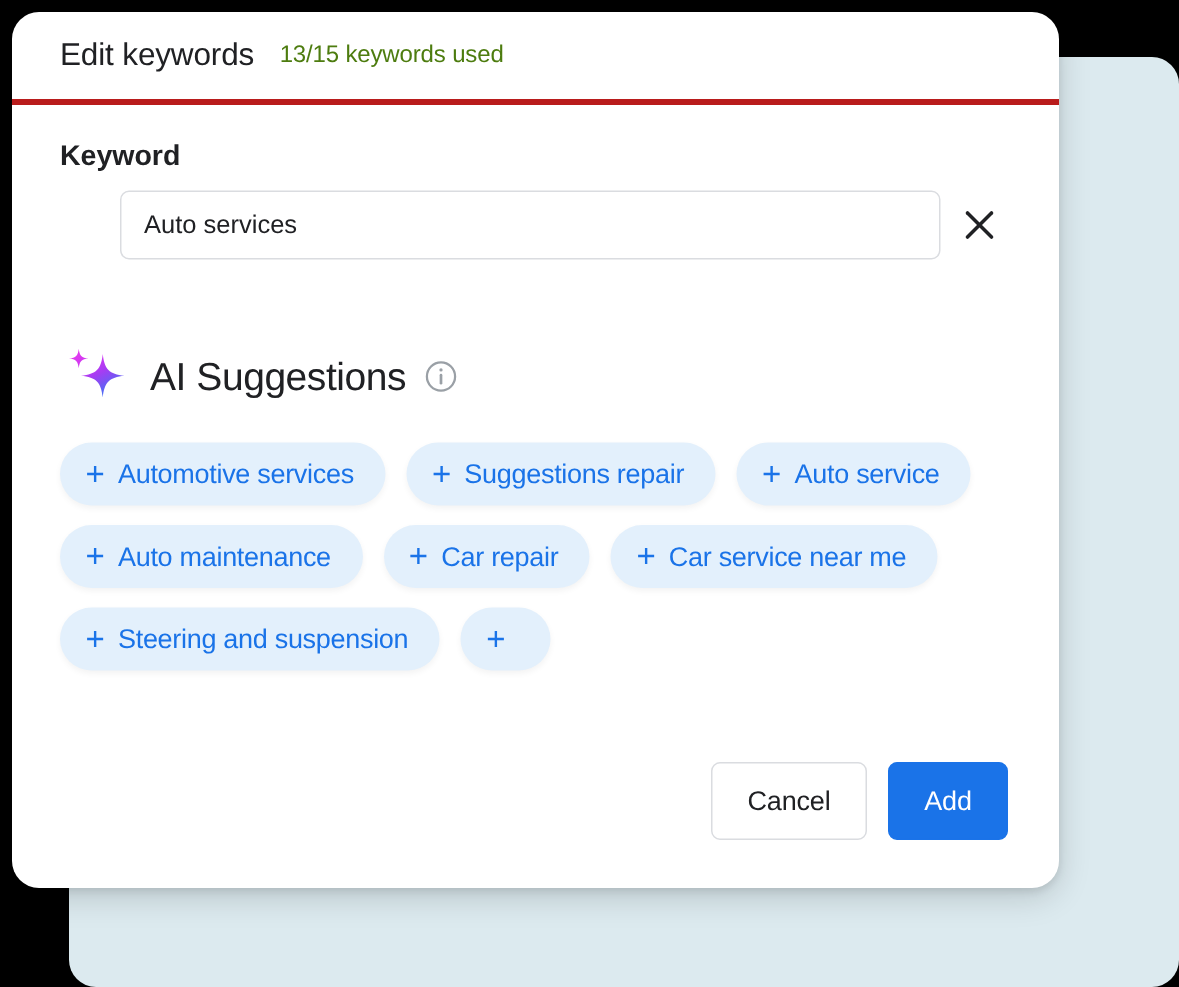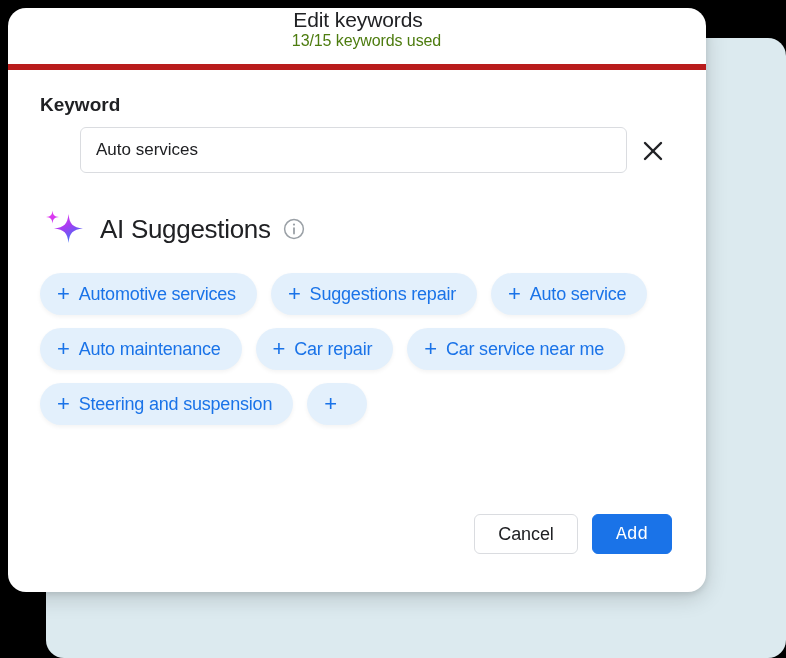--- a/index.html
+++ b/index.html
@@ -43,22 +43,21 @@
     box-shadow: 0 6px 22px rgba(0,0,0,0.16), 0 2px 6px rgba(0,0,0,0.10);
     overflow: hidden;
   }
 
   
   .dialog-header {
     height: 62px;
     display: flex;
     align-items: center;
     padding: 0 30px 0 32px;
-    border-bottom: 6px solid #b91c1c;
-    flex-direction: column;
+    border-bottom: 4px solid #b91c1c;
   }
   .dialog-title {
     font-size: 21px;
     font-weight: 400;
     color: #202124;
     letter-spacing: -0.1px;
   }
   .dialog-counter {
     font-size: 16px;
     color: #4d7c0f;
@@ -73,21 +72,21 @@
 
   .field-label {
     font-size: 19px;
     font-weight: bold;
     color: #202124;
     margin-bottom: 11px;
   }
 
   .input-row {
     display: flex;
-    align-items: flex-end;
+    align-items: center;
     gap: 6px;
     padding-left: 40px;
   }
   .keyword-input {
     width: 580px;
     height: 46px;
     border: 1px solid #dadce0;
     border-radius: 6px;
     padding: 0 15px;
     font-size: 17px;
@@ -106,21 +105,21 @@
     border: none;
     cursor: pointer;
     padding: 0;
   }
   .clear-btn svg { display: block; }
 
   
   .ai-heading {
     display: flex;
     align-items: center;
-    margin-top: 34px;
+    margin-top: 56px;
     margin-bottom: 0;
   }
   .sparkle-icon {
     width: 44px;
     height: 44px;
     flex: 0 0 44px;
     display: block;
     margin-left: 2px;
   }
   .ai-title {
@@ -176,40 +175,39 @@
     right: 0;
     bottom: 0;
     height: 98px;
     display: flex;
     align-items: center;
     justify-content: flex-end;
     padding: 0 34px 18px 0;
     gap: 14px;
   }
   .btn {
-    height: 40px;
+    height: 52px;
     border-radius: 6px;
     font-size: 18px;
     font-family: "Liberation Sans", sans-serif;
     cursor: pointer;
     padding: 0 8px;
     letter-spacing: -0.1px;
   }
   .btn-cancel {
     background: #ffffff;
     border: 1px solid #dadce0;
     color: #202124;
     min-width: 104px;
   }
   .btn-add {
     background: #1a73e8;
     border: 1px solid #1a73e8;
     color: #ffffff;
     min-width: 80px;
-    font-family: Liberation Mono, monospace;
   }
 </style>
 </head>
 <body>
 
 <div id="stage">
 
   <div class="backdrop-panel"></div>
 
   <div class="dialog-card">

